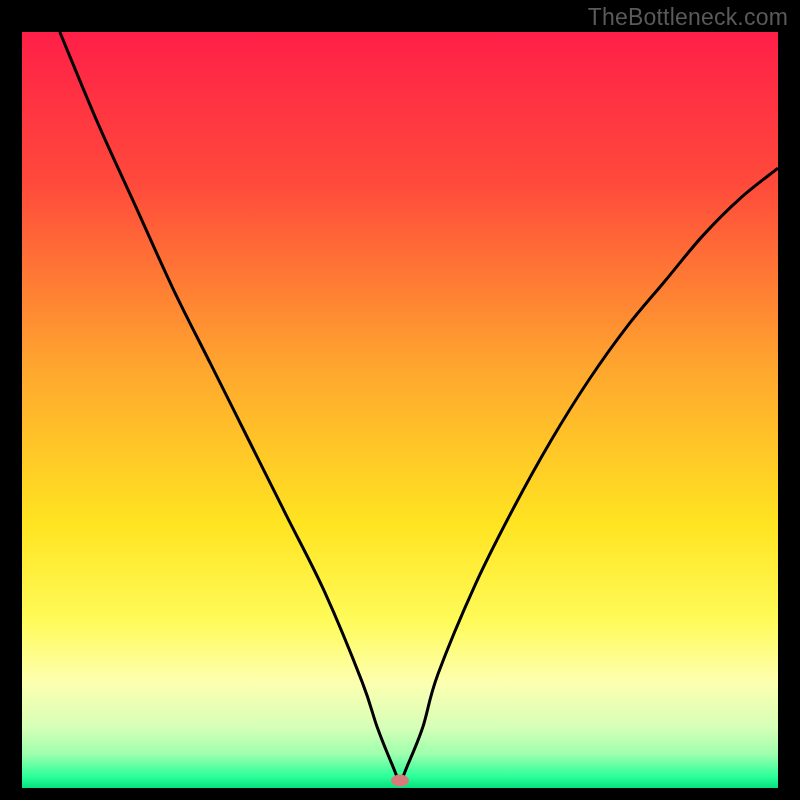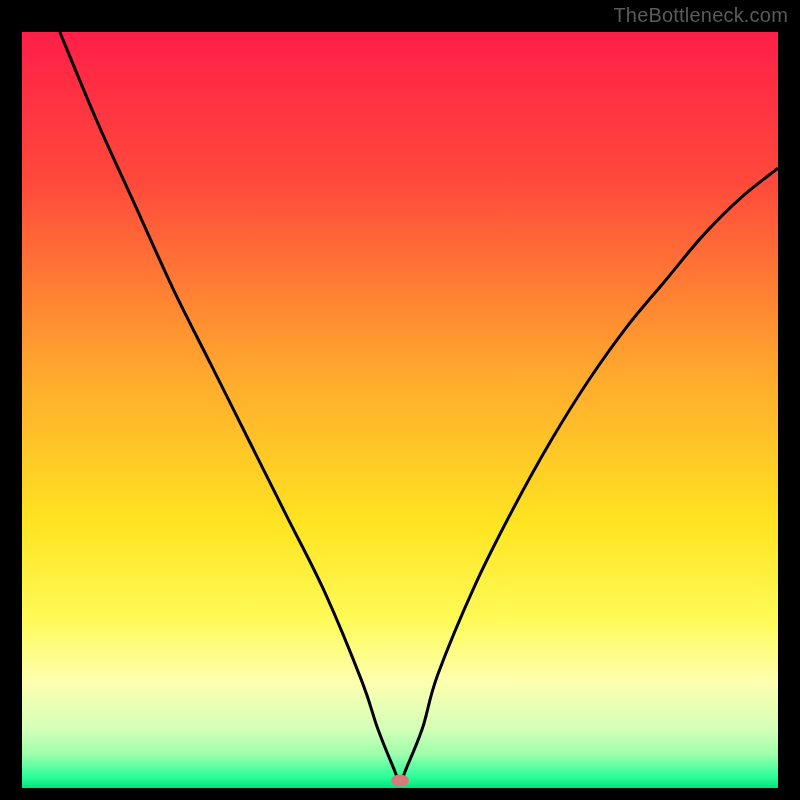--- a/index.html
+++ b/index.html
@@ -14,21 +14,21 @@
   .frame {
     position: relative;
     width: 800px;
     height: 800px;
     background: #000;
   }
   .watermark {
     position: absolute;
     top: 4px;
     right: 12px;
-    font-size: 20px;
+    font-size: 23px;
     font-weight: 500;
     color: #5a5a5a;
     letter-spacing: 0.2px;
     z-index: 10;
   }
   .plot {
     position: absolute;
     left: 22px;
     top: 32px;
     width: 756px;

